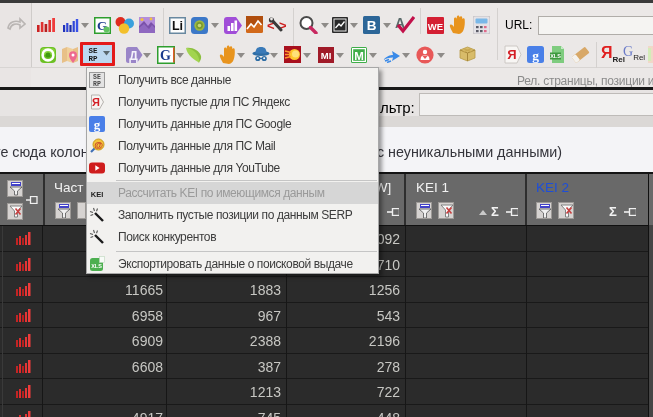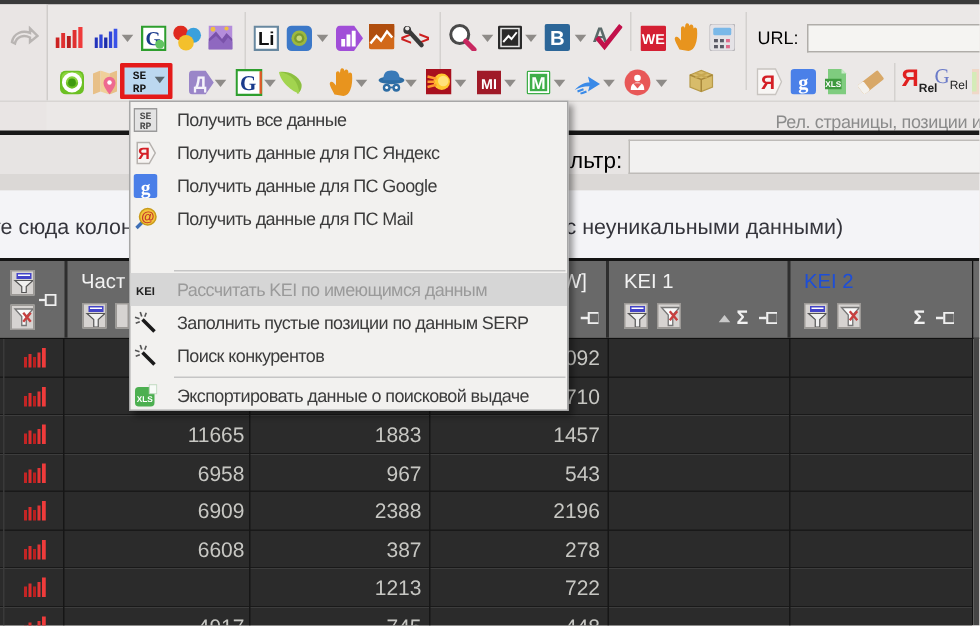--- a/index.html
+++ b/index.html
@@ -397,21 +397,21 @@
     <div class="row" style="top:251.5px;">
         <span class="ric"></span>
         <span class="n2">12710</span>
         <span class="n3">1710</span>
         <span class="n4">1710</span>
       </div>
     <div class="row" style="top:277px;">
         <span class="ric"></span>
         <span class="n2">11665</span>
         <span class="n3">1883</span>
-        <span class="n4">1457</span>
+        <span class="n4">1256</span>
       </div>
     <div class="row" style="top:302.5px;">
         <span class="ric"></span>
         <span class="n2">6958</span>
         <span class="n3">967</span>
         <span class="n4">543</span>
       </div>
     <div class="row" style="top:328px;padding-left:36px;">
         <span class="ric"></span>
         <span class="n2">6909</span>
@@ -455,36 +455,43 @@
             <text x="8" y="7" font-family="Liberation Mono,monospace" font-size="6.5" font-weight="bold" fill="#4a4a4a" text-anchor="middle">SE</text>
             <text x="8" y="14" font-family="Liberation Mono,monospace" font-size="6.5" font-weight="bold" fill="#4a4a4a" text-anchor="middle">RP</text>
           </svg></span>
         <span class="mt">Получить все данные</span>
       </div>
     <div class="mi" style="top:23px;">
         <span class="mic"><svg width="16" height="16">
             <path d="M2.5 1 L10.5 1 L14.5 8 L10.5 15 L2.5 15 Z" fill="#f6f4f2" stroke="#b6b2ae"></path>
             <text x="7" y="12" font-family="Liberation Sans" font-size="11" font-weight="bold" fill="#d41f26" text-anchor="middle">Я</text>
           </svg></span>
-        <span class="mt">Получить данные для ПС Яндекс</span>
+        <span class="mt">Получить пустые для ПС Яндекс</span>
       </div>
     <div class="mi" style="top:45px;">
         <span class="mic"><svg width="16" height="16">
             <rect x="0" y="0" width="16" height="16" rx="2" fill="#4a7fe8"></rect>
             <text x="8" y="13" font-family="Liberation Serif,serif" font-size="13" font-weight="bold" fill="#fff" text-anchor="middle">g</text>
           </svg></span>
         <span class="mt">Получить данные для ПС Google</span>
       </div>
     <div class="mi" style="top:67px;">
         <span class="mic"><svg width="16" height="16">
             <line x1="2" y1="14" x2="7" y2="9" stroke="#3f6fb5" stroke-width="2.2"></line>
             <circle cx="9.5" cy="6.5" r="5.5" fill="#f4c43b" stroke="#c89a18"></circle>
             <text x="9.6" y="9.6" font-family="Liberation Sans" font-size="9" font-weight="bold" fill="#c2322a" text-anchor="middle">@</text>
           </svg></span>
         <span class="mt">Получить данные для ПС Mail</span>
+      </div>
+    <div class="mi" style="top:89px;">
+        <span class="mic"><svg width="16" height="16">
+            <rect x="0" y="2.5" width="16" height="11" rx="3" fill="#cf1d1d"></rect>
+            <path d="M6.3 5.3 L10.6 8 L6.3 10.7 Z" fill="#fff"></path>
+          </svg></span>
+        <span class="mt">Получить данные для YouTube</span>
       </div>
     <div class="abs" style="left:29px;top:112px;width:261px;height:1px;background:#c5c5c5;"></div>
     <div class="mi dis" style="top:114px;">
         <span class="mic"><svg width="16" height="16">
             <text x="8" y="11.5" font-family="Liberation Sans" font-size="7.5" font-weight="bold" fill="#222" text-anchor="middle">KEI</text>
           </svg></span>
         <span class="mt">Рассчитать KEI по имеющимся данным</span>
       </div>
     <div class="mi" style="top:136px;">
         <span class="mic"><svg width="16" height="16">

